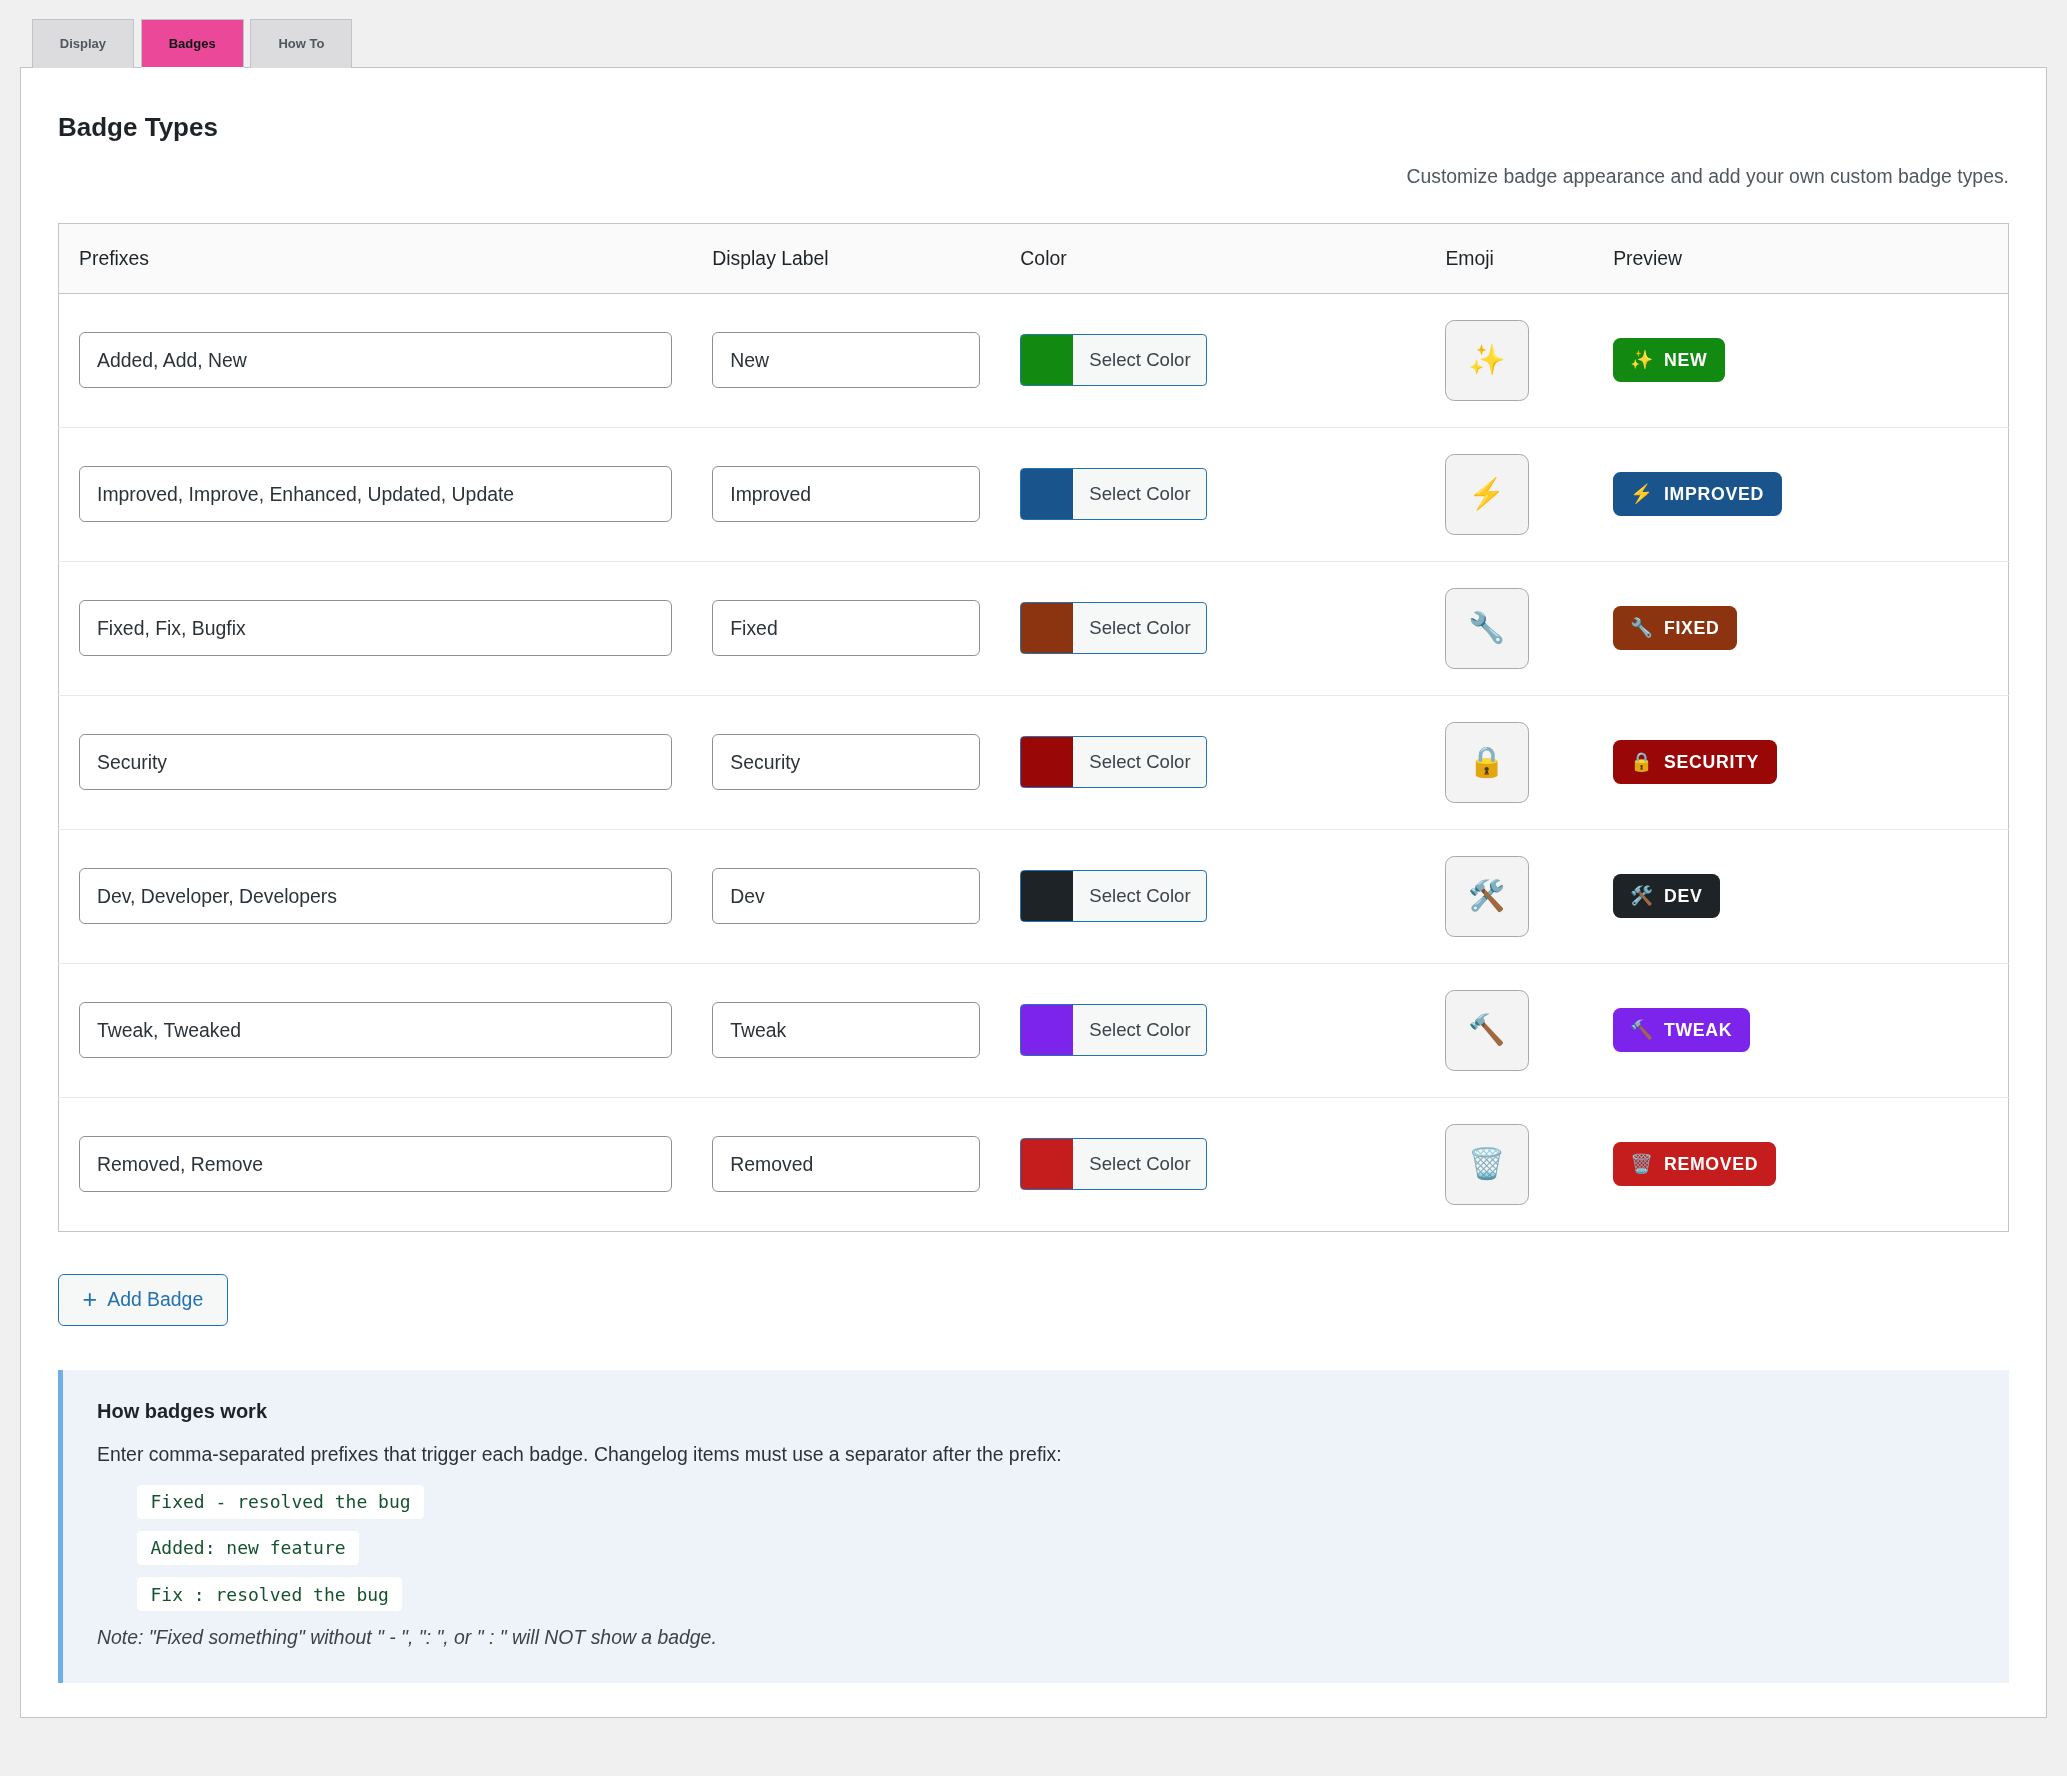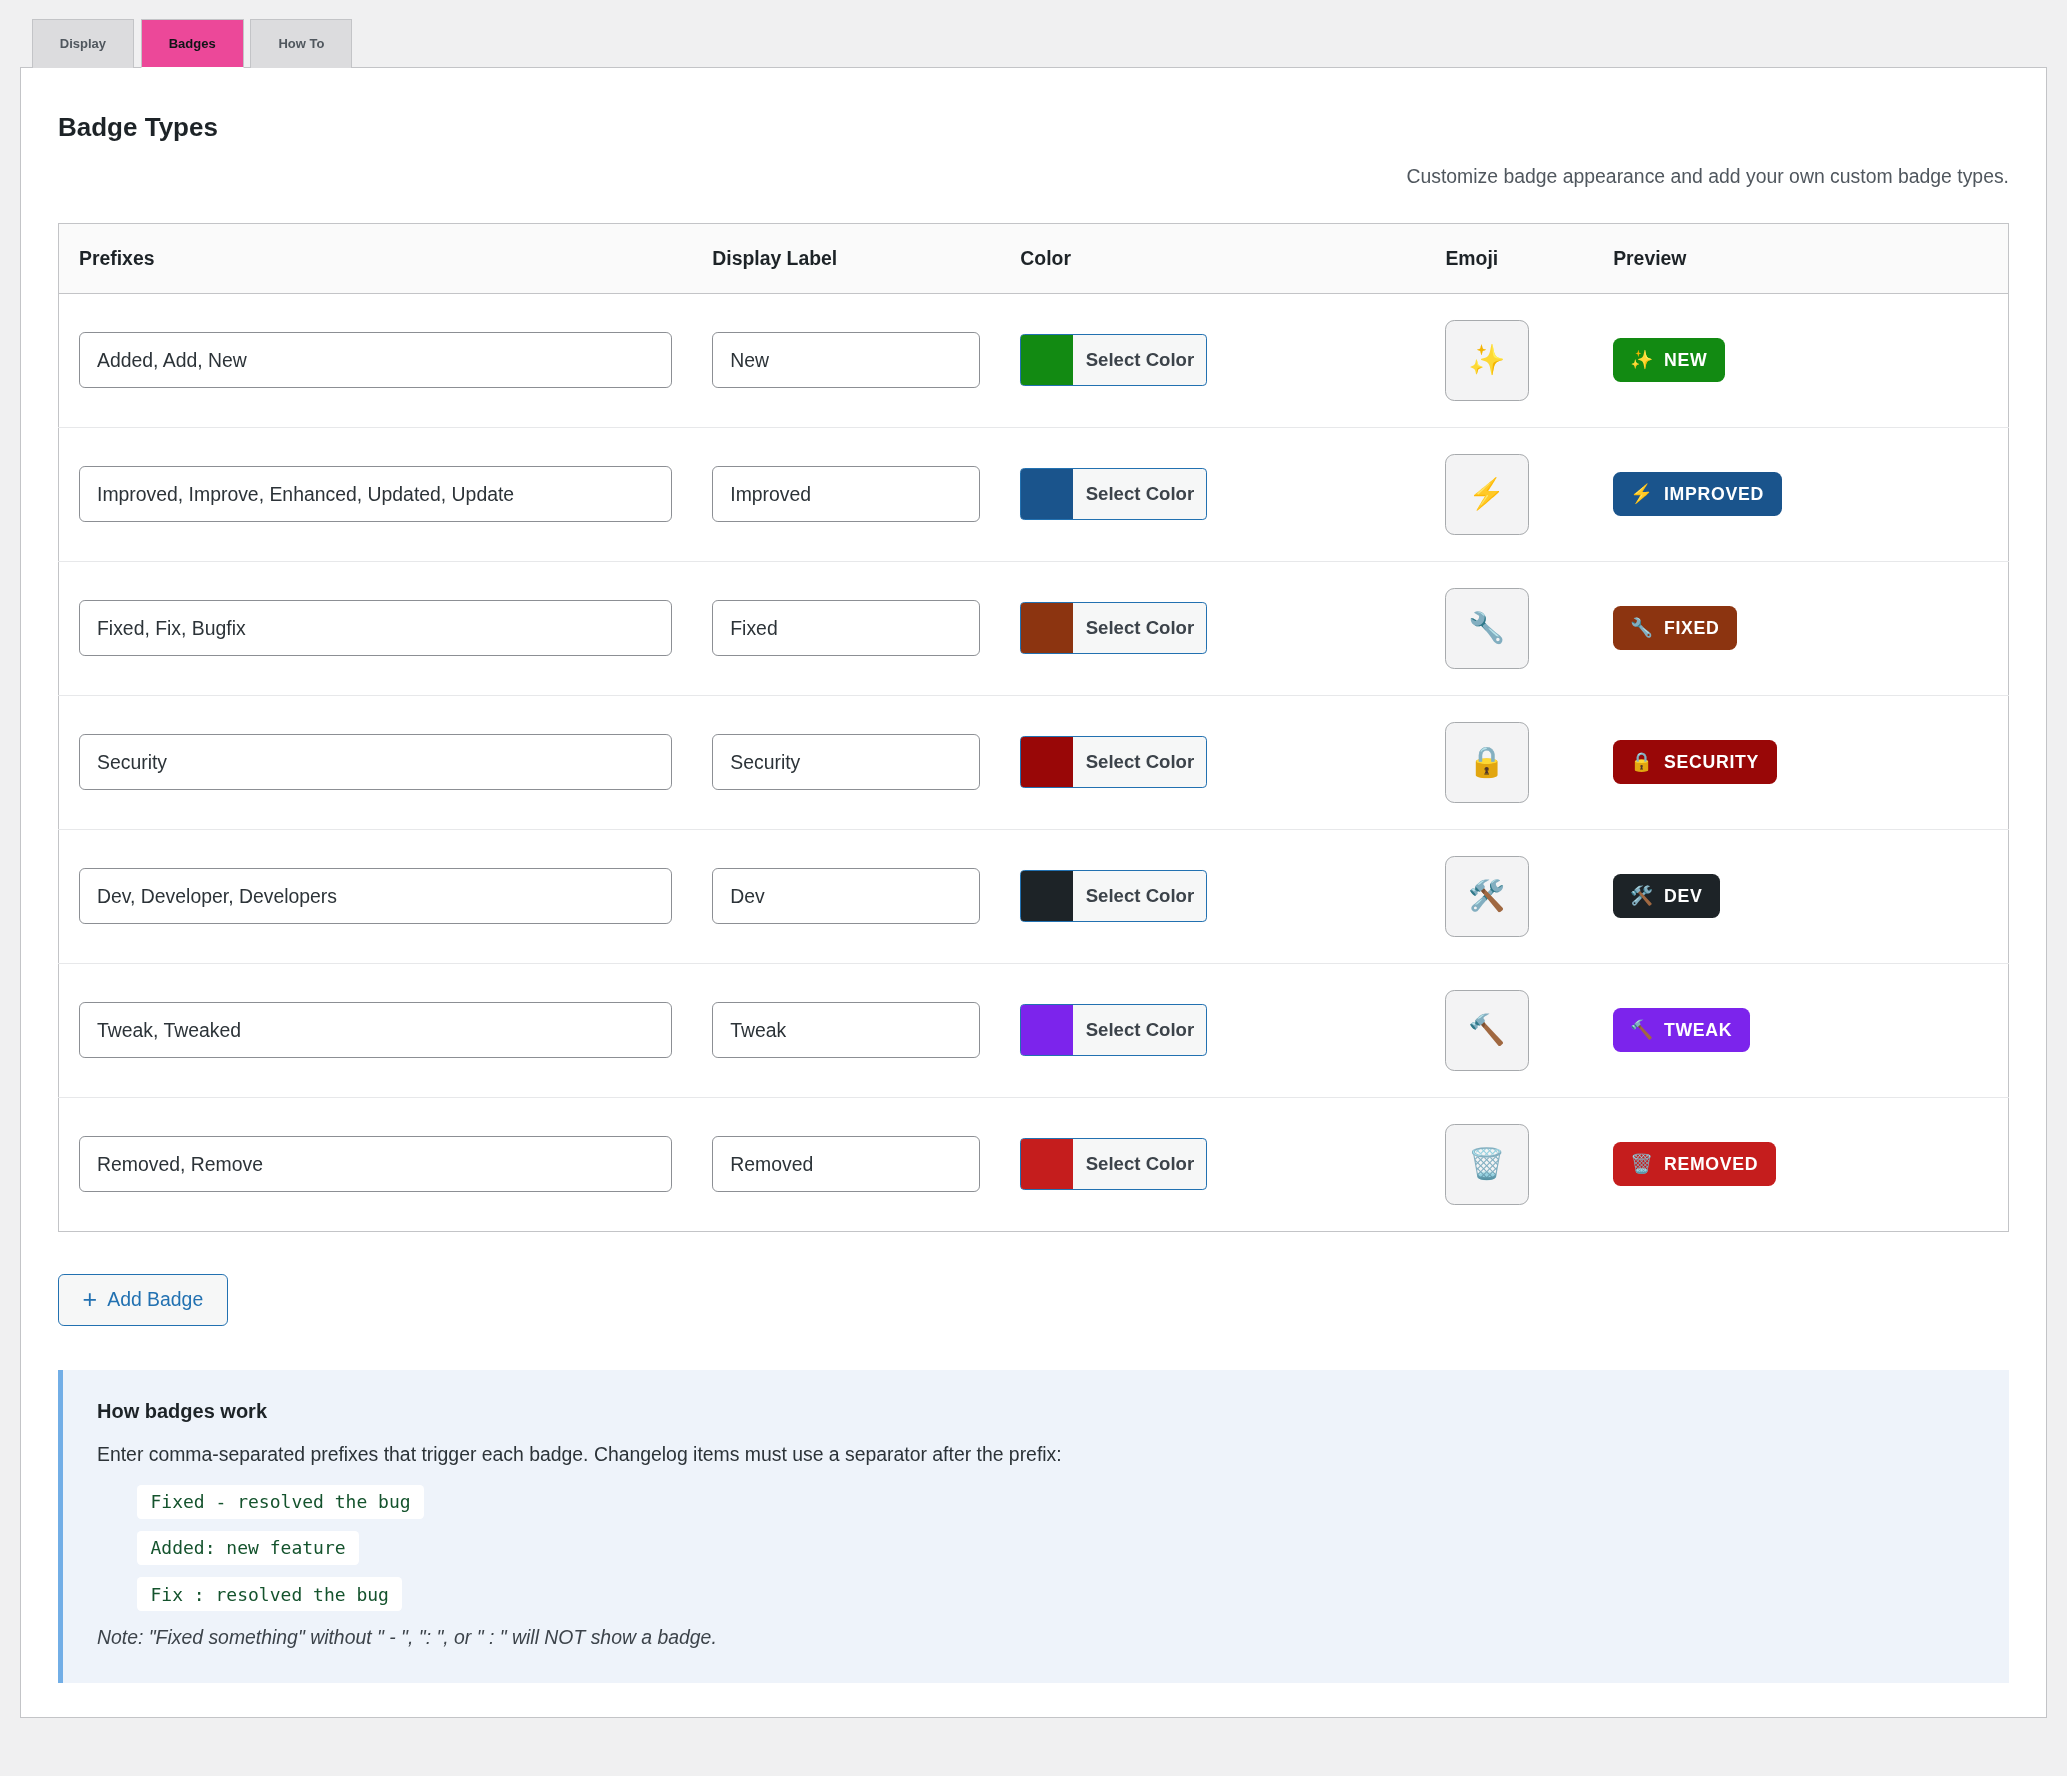--- a/index.html
+++ b/index.html
@@ -44,21 +44,21 @@
 
   
   table.badges {
     width: 100%;
     border-collapse: collapse;
     border: 0.8px solid #c3c4c7;
   }
   table.badges th {
     text-align: left;
     font-size: 19.4px;
-    font-weight: bold;
+    font-weight: normal;
     color: #1d2327;
     padding: 23px 20px;
     background: #fafafa;
     border-bottom: 0.8px solid #c3c4c7;
   }
   table.badges td {
     padding: 26px 20px;
     border-bottom: 0.8px solid #e7e8ea;
     vertical-align: middle;
   }
@@ -91,21 +91,20 @@
     height: 52px;
     width: 187px;
     padding: 0 11.8px 0 64px;
     background: #f6f7f7;
     border: 1.3px solid #2271b1;
     border-radius: 4.2px;
     font-family: "Liberation Sans", sans-serif;
     font-size: 18.6px;
     color: #3c434a;
     cursor: pointer;
-    font-weight: bold;
   }
   .color-btn .swatch {
     position: absolute;
     left: 0; top: 0; bottom: 0;
     width: 52px;
     border-radius: 2.5px 0 0 2.5px;
   }
 
   .emoji-btn {
     width: 84px;

